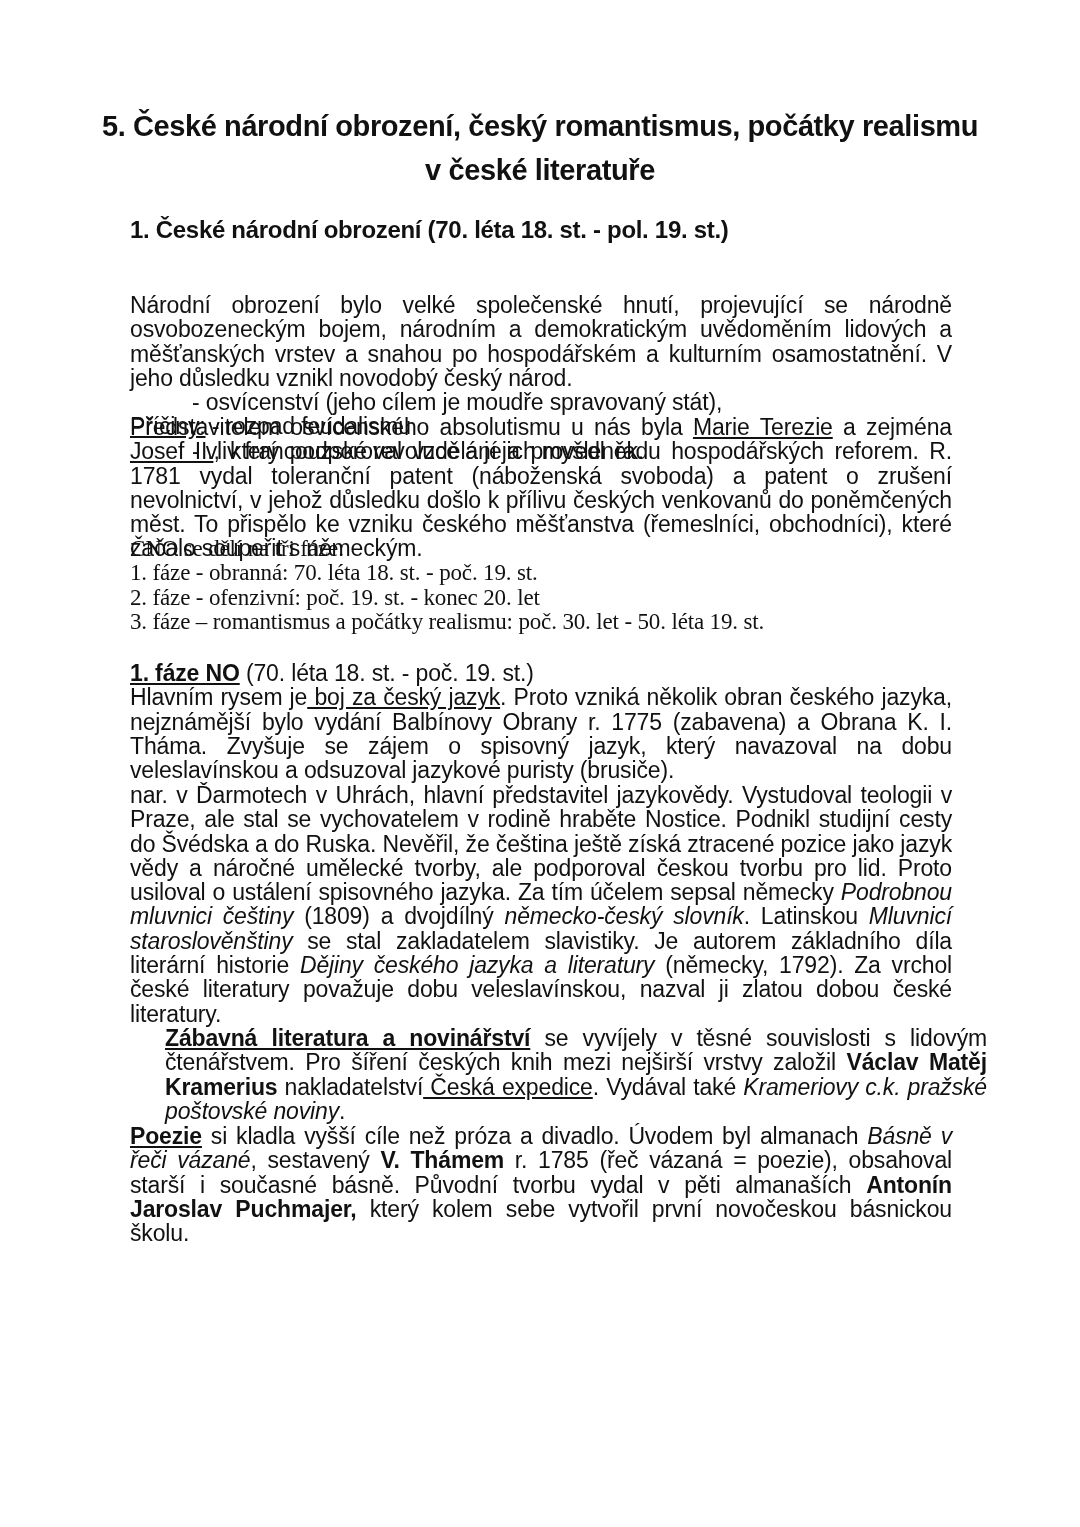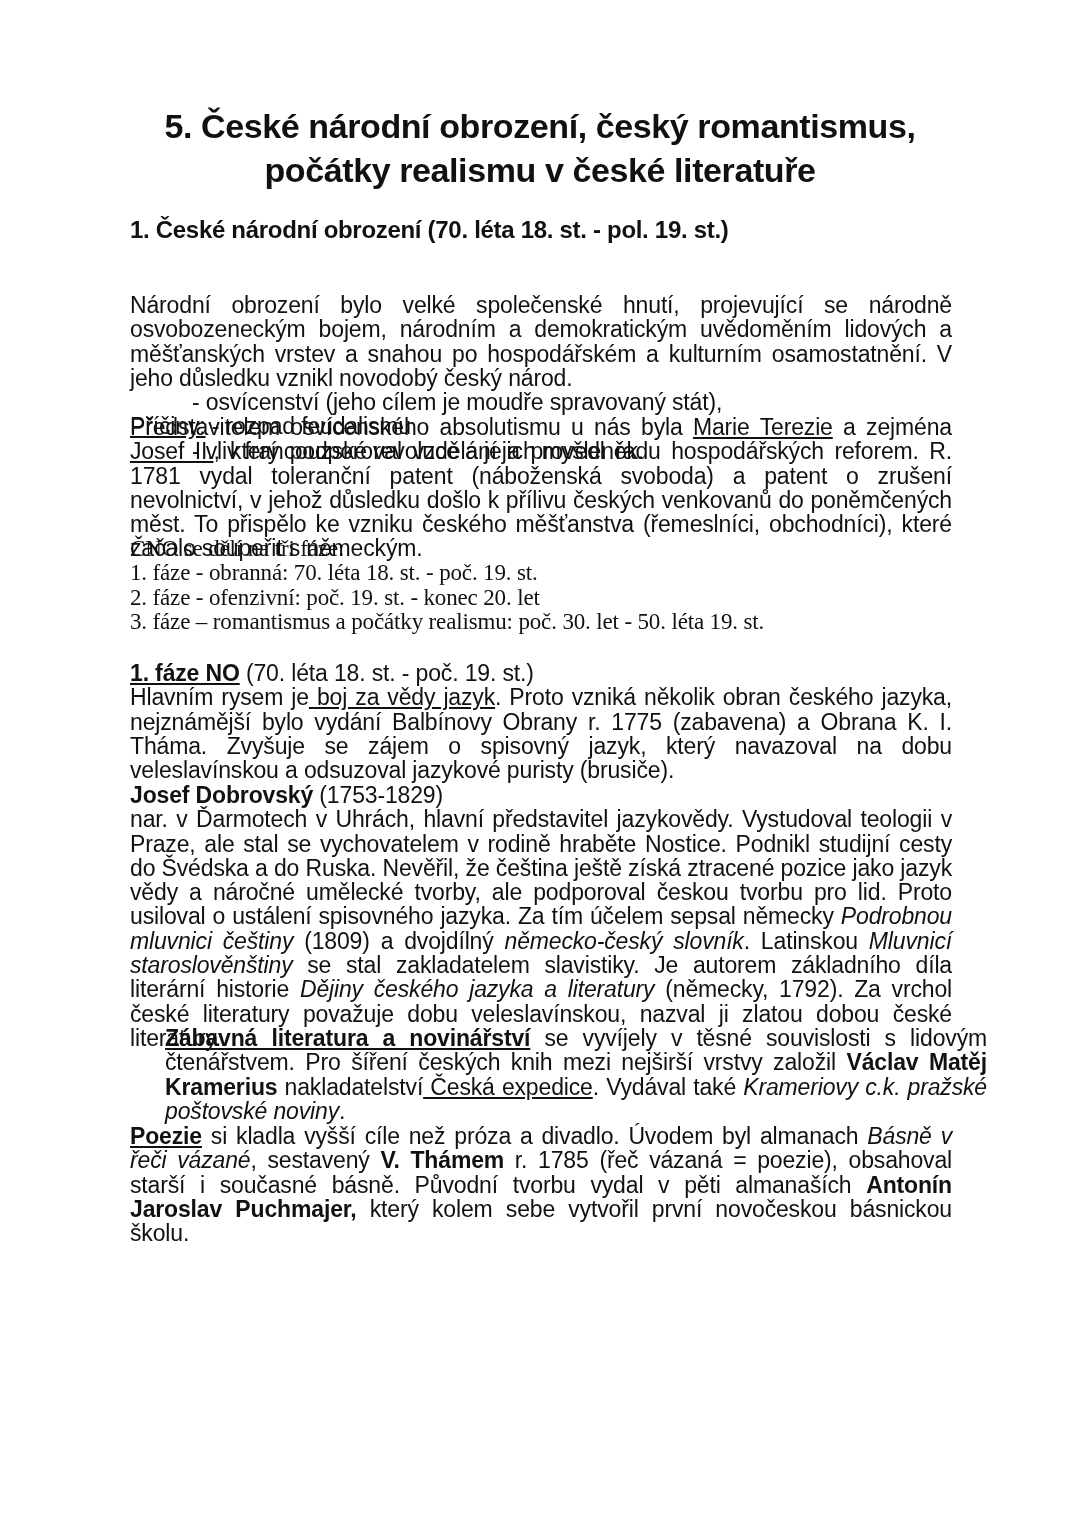--- a/index.html
+++ b/index.html
@@ -1,20 +1,20 @@
 <!DOCTYPE html>
 <html><head>
 <meta charset="utf-8">
 <style>
   html, body { margin: 0; padding: 0; background: #ffffff; }
   body { width: 1080px; height: 1527px; position: relative; overflow: hidden;
          font-family: "Liberation Sans Narrow", "Liberation Sans", sans-serif; color: #111111; }
   .page { position: absolute; left: 0; top: 0; width: 1080px; height: 1527px; background: #ffffff; }
   .title { position: absolute; left: 100px; top: 104px; width: 880px; text-align: center;
-           font-size: 34px; font-weight: bold; line-height: 44px; letter-spacing: -0.4px; }
+           font-size: 29px; font-weight: bold; line-height: 44px; letter-spacing: -0.4px; }
   .h1 { position: absolute; left: 130px; top: 215px; font-size: 24px; font-weight: bold; line-height: 30px; letter-spacing: -0.3px; }
   .block { position: absolute; left: 130px; width: 822px; font-size: 23px; line-height: 24.3px;
            text-align: justify; letter-spacing: -0.15px; }
   .line { display: block; white-space: nowrap; }
   .u { text-decoration: underline; text-underline-offset: 2px; }
   .b { font-weight: bold; }
   .i { font-style: italic; }
   .bi { font-weight: normal; font-style: italic; }
   .indent { padding-left: 62px; }
 </style>
@@ -43,25 +43,24 @@
 
   <div class="block" style="top:537px;font-family:Liberation Serif, serif;">
     <span class="line">ČNO se dělí na tři fáze:</span>
     <span class="line">1. fáze - obranná: 70. léta 18. st. - poč. 19. st.</span>
     <span class="line">2. fáze - ofenzivní: poč. 19. st. - konec 20. let</span>
     <span class="line">3. fáze – romantismus a počátky realismu: poč. 30. let - 50. léta 19. st.</span>
   </div>
 
   <div class="block" style="top:661px;">
     <span class="line"><span class="b u">1. fáze NO</span><span> (70. léta 18. st. - poč. 19. st.)</span></span>
-    <span>Hlavním rysem je</span><span class="u"> boj za vědy jazyk</span><span>. Proto vzniká několik obran českého jazyka, nejznámější bylo vydání Balbínovy Obrany r. 1775 (zabavena) a Obrana K. I. Tháma. Zvyšuje se zájem o spisovný jazyk, který navazoval na dobu veleslavínskou a odsuzoval jazykové puristy (brusiče).</span>
+    <span>Hlavním rysem je</span><span class="u"> boj za český jazyk</span><span>. Proto vzniká několik obran českého jazyka, nejznámější bylo vydání Balbínovy Obrany r. 1775 (zabavena) a Obrana K. I. Tháma. Zvyšuje se zájem o spisovný jazyk, který navazoval na dobu veleslavínskou a odsuzoval jazykové puristy (brusiče).</span>
   </div>
 
   <div class="block" style="top:783px;">
-    <span class="line"><span class="b">Josef Dobrovský</span><span> (1753-1829)</span></span>
     <span>nar. v Ďarmotech v Uhrách, hlavní představitel jazykovědy. Vystudoval teologii v Praze, ale stal se vychovatelem v rodině hraběte Nostice. Podnikl studijní cesty do Švédska a do Ruska. Nevěřil, že čeština ještě získá ztracené pozice jako jazyk vědy a náročné umělecké tvorby, ale podporoval českou tvorbu pro lid. Proto usiloval o ustálení spisovného jazyka. Za tím účelem sepsal německy </span><span class="bi">Podrobnou mluvnici češtiny</span><span> (1809) a dvojdílný </span><span class="bi">německo-český slovník</span><span>. Latinskou </span><span class="bi">Mluvnicí staroslověnštiny</span><span> se stal zakladatelem slavistiky. Je autorem základního díla literární historie </span><span class="bi">Dějiny českého jazyka a literatury</span><span> (německy, 1792). Za vrchol české literatury považuje dobu veleslavínskou, nazval ji zlatou dobou české literatury.</span>
   </div>
 
   <div class="block" style="top:1026px;margin-left:35px;">
     <span class="b u">Zábavná literatura a novinářství</span><span> se vyvíjely v těsné souvislosti s lidovým čtenářstvem. Pro šíření českých knih mezi nejširší vrstvy založil </span><span class="b">Václav Matěj Kramerius</span><span> nakladatelství</span><span class="u"> Česká expedice</span><span>. Vydával také </span><span class="i">Krameriovy c.k. pražské poštovské noviny</span><span>.</span>
   </div>
 
   <div class="block" style="top:1124px;">
     <span class="b u">Poezie</span><span> si kladla vyšší cíle než próza a divadlo. Úvodem byl almanach </span><span class="bi">Básně v řeči vázané</span><span>, sestavený </span><span class="b">V. Thámem</span><span> r. 1785 (řeč vázaná = poezie), obsahoval starší i současné básně. Původní tvorbu vydal v pěti almanaších </span><span class="b">Antonín Jaroslav Puchmajer,</span><span> který kolem sebe vytvořil první novočeskou básnickou školu.</span>
   </div>

